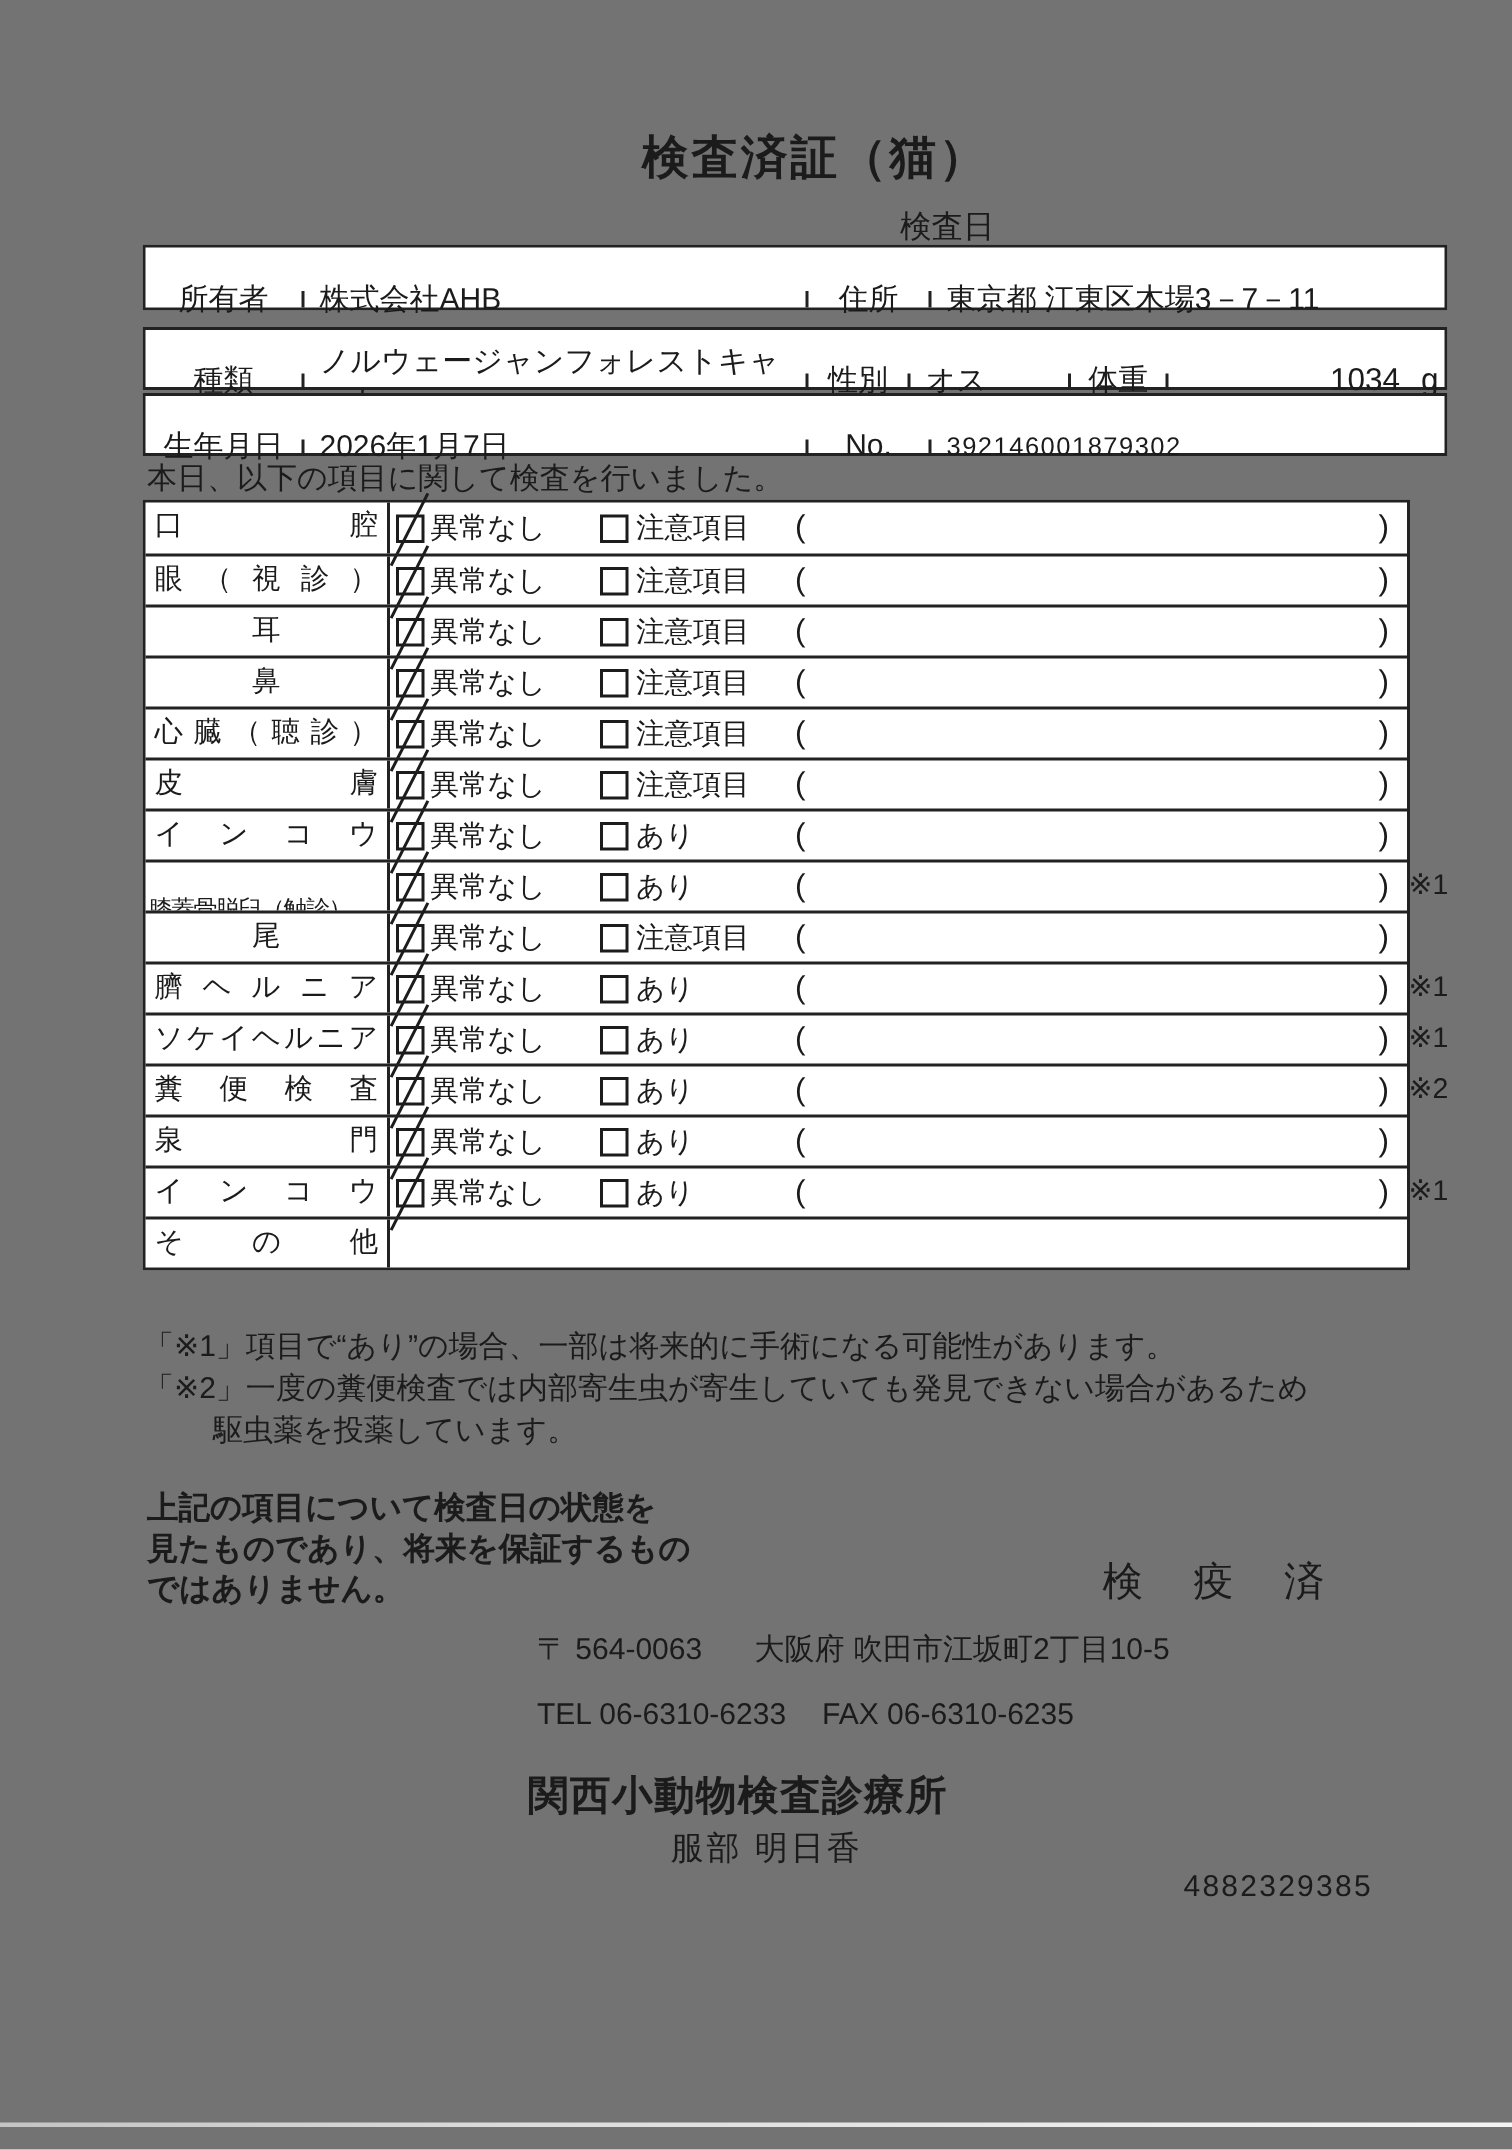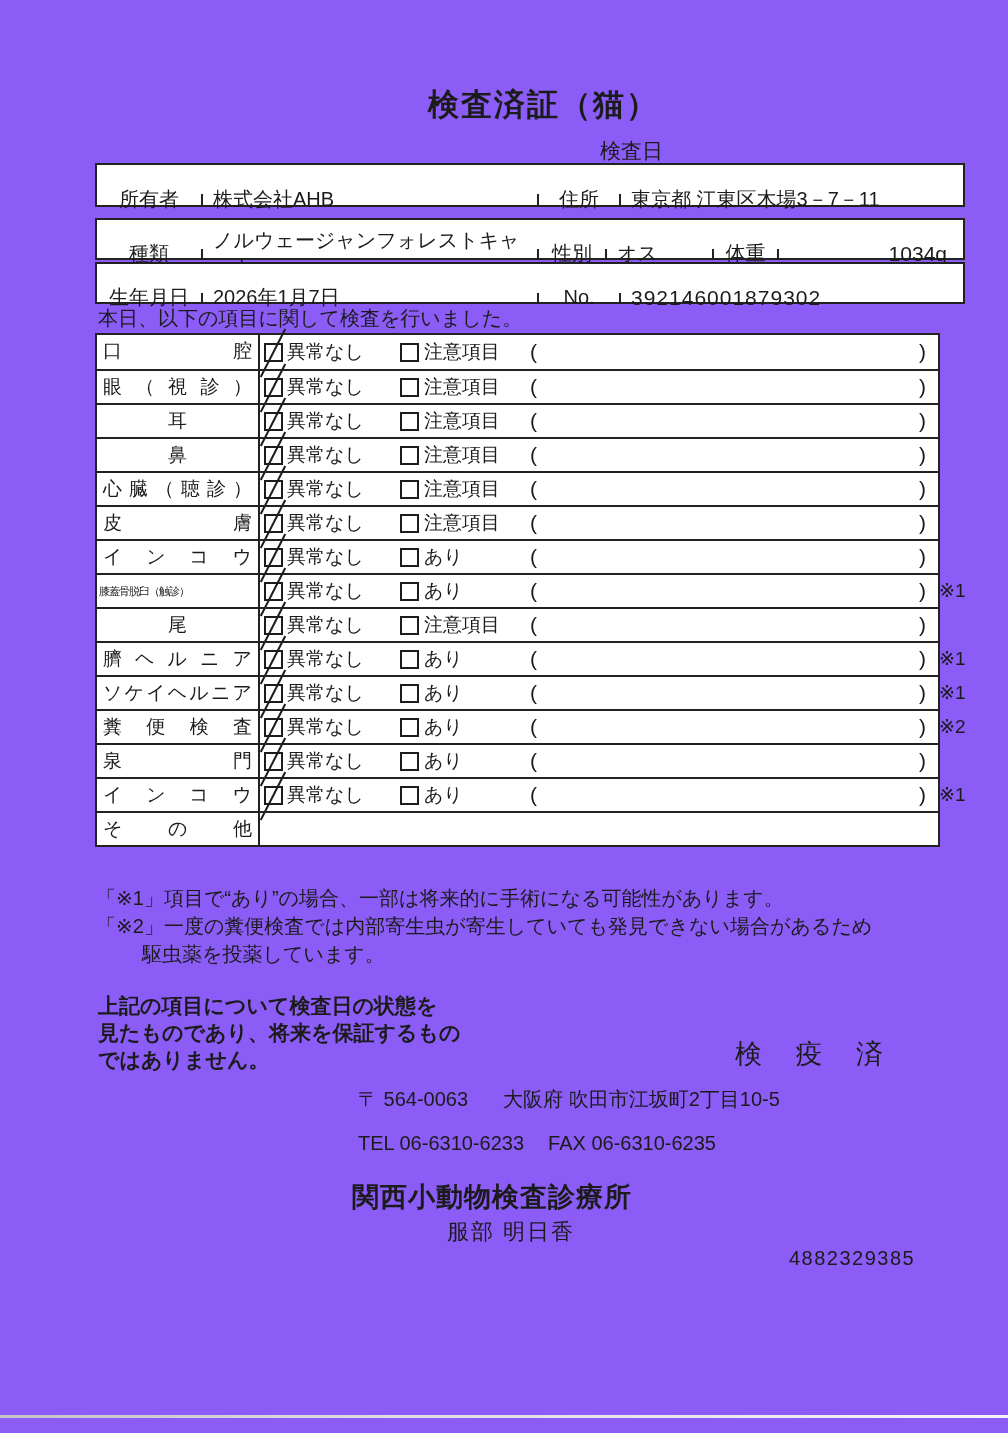--- a/index.html
+++ b/index.html
@@ -1,18 +1,18 @@
 <!DOCTYPE html>
 <html><head>
 <meta charset="utf-8">
 <style>
   * { margin:0; padding:0; box-sizing:border-box; }
   html,body { background:#ffffff; }
   body { font-family:"Liberation Sans","DejaVu Sans",sans-serif; color:#1b1b1b; }
-  #page { position:relative; width:1008px; height:1433px; background:#8b5cf6; overflow:hidden;text-decoration:underline; }
+  #page { position:relative; width:1008px; height:1433px; background:#737373; overflow:hidden;text-decoration:underline; }
 
   .abs { position:absolute; }
 
   
   .doc-title { left:428px; top:84px; font-size:31px; letter-spacing:2px; font-weight:600; }
   .date-line { left:600px; top:137px; width:365px; display:flex; justify-content:space-between; align-items:baseline;flex-direction:column; }
   .date-line .lbl { font-size:21px; }
   .date-line .val { font-size:21px; }
 
   
@@ -26,34 +26,34 @@
   .t-birth { top:262px; height:42px; }
   .w-lab  { width:106px; flex:none; }
   .w-own  { width:336px; flex:none; }
   .w-adrl { width:82px;  flex:none; }
   .w-brd  { width:336px; flex:none; }
   .w-sexl { width:68px;  flex:none; }
   .w-sex  { width:107px; flex:none; }
   .w-wtl  { width:65px;  flex:none; }
   .w-nol  { width:82px;  flex:none; }
   .grow   { flex:1; }
-  .wt-val { justify-content:flex-end; padding-right:16px; gap:0; font-size:21px;border-radius:19px; }
-  .no-val { font-size:21px; letter-spacing:1px; }
+  .wt-val { justify-content:flex-end; padding-right:4px; gap:14px; font-size:21px;border-radius:19px; }
+  .no-val { font-size:17px; letter-spacing:1px; }
 
   .intro { left:98px; top:305px; font-size:20px; }
 
   
   .ctable { left:95px; top:333px; width:845px; border:2px solid #222; background:#fff; }
   .c-row { display:flex; height:34px; border-top:2px solid #222; position:relative; }
   .c-row:first-child { border-top:none; }
   .c-label { width:163px; flex:none; border-right:2px solid #222; font-size:19px;
              line-height:32px; padding:0 6px; overflow:hidden; white-space:nowrap; }
   .c-label.jl { text-align:justify; text-align-last:justify; }
   .c-label.cl { text-align:center; }
-  .c-label.sl { font-size:11px; letter-spacing:-1px; padding:0 2px; }
+  .c-label.sl { font-size:16px; letter-spacing:-1px; padding:16px 2px; }
   .c-body { flex:1; display:flex; align-items:center; padding-left:4px; }
   .grp1 { width:136px; flex:none; display:flex; align-items:center; gap:4px; }
   .grp2 { width:130px; flex:none; display:flex; align-items:center; gap:5px; }
   .cb { position:relative; width:19px; height:19px; border:2px solid #1c1c1c; flex:none; background:#fff; }
   .cb.checked::after { content:""; position:absolute; left:6px; top:-19px; width:2px; height:54px;
                        background:#1c1c1c; transform:rotate(27deg); }
   .cb-label { font-size:19px; white-space:nowrap; }
   .paren { font-size:21px; }
   .spacer { flex:1; }
   .paren.close { margin-right:12px; }

